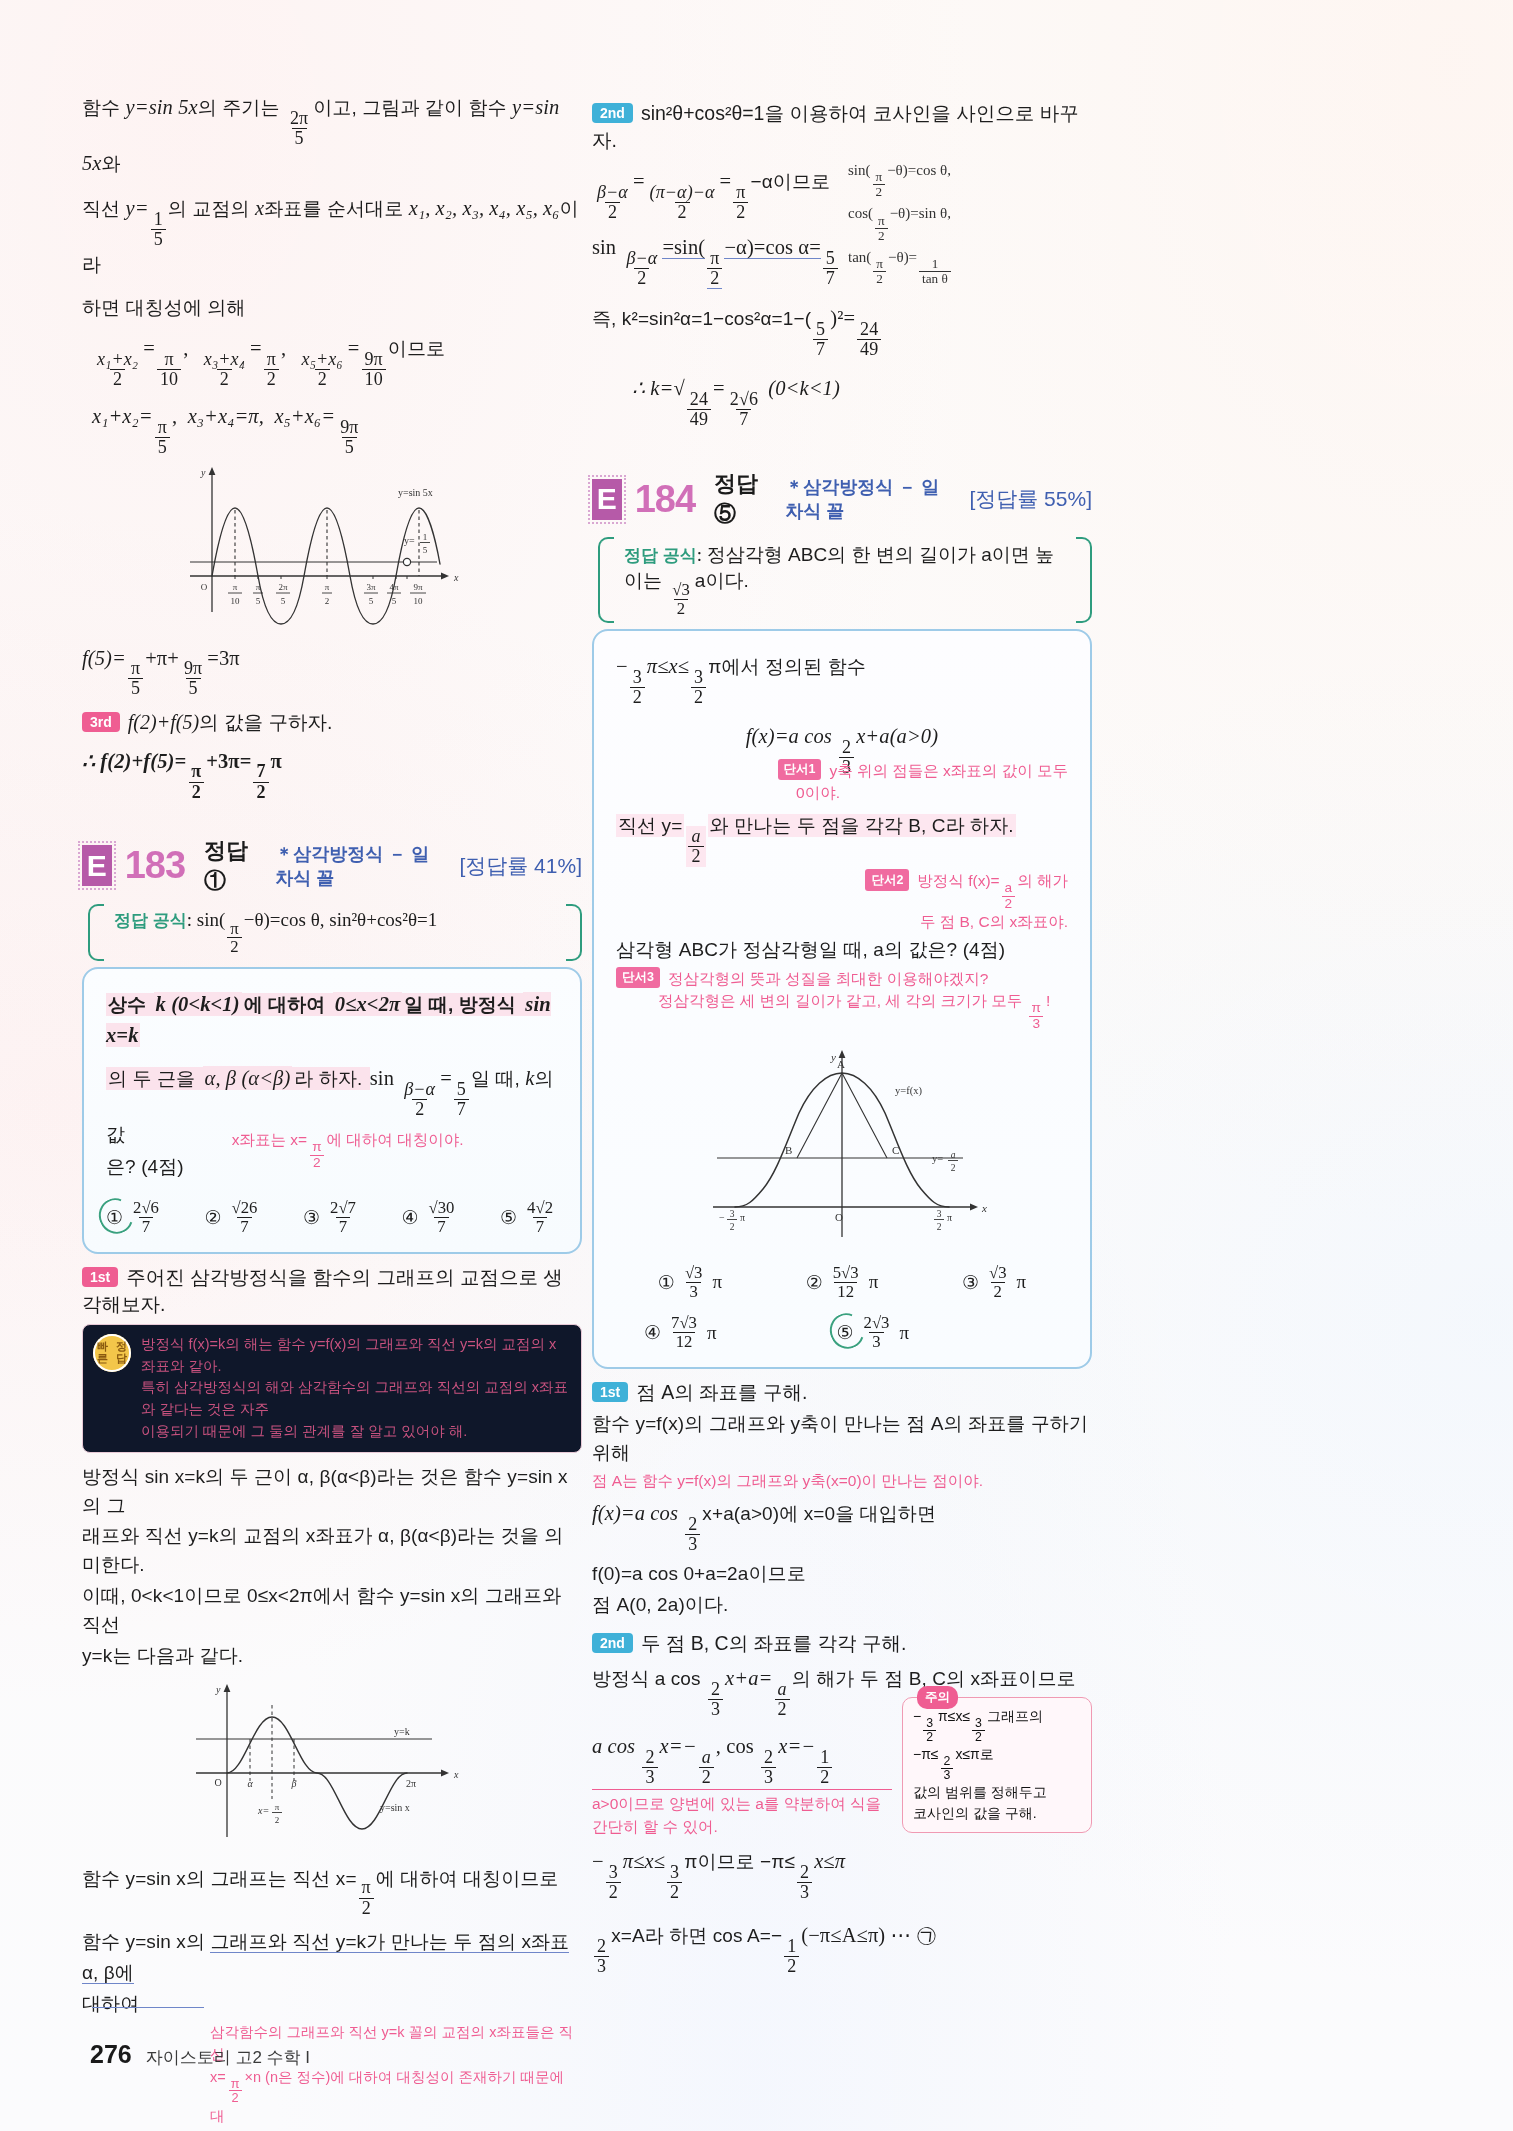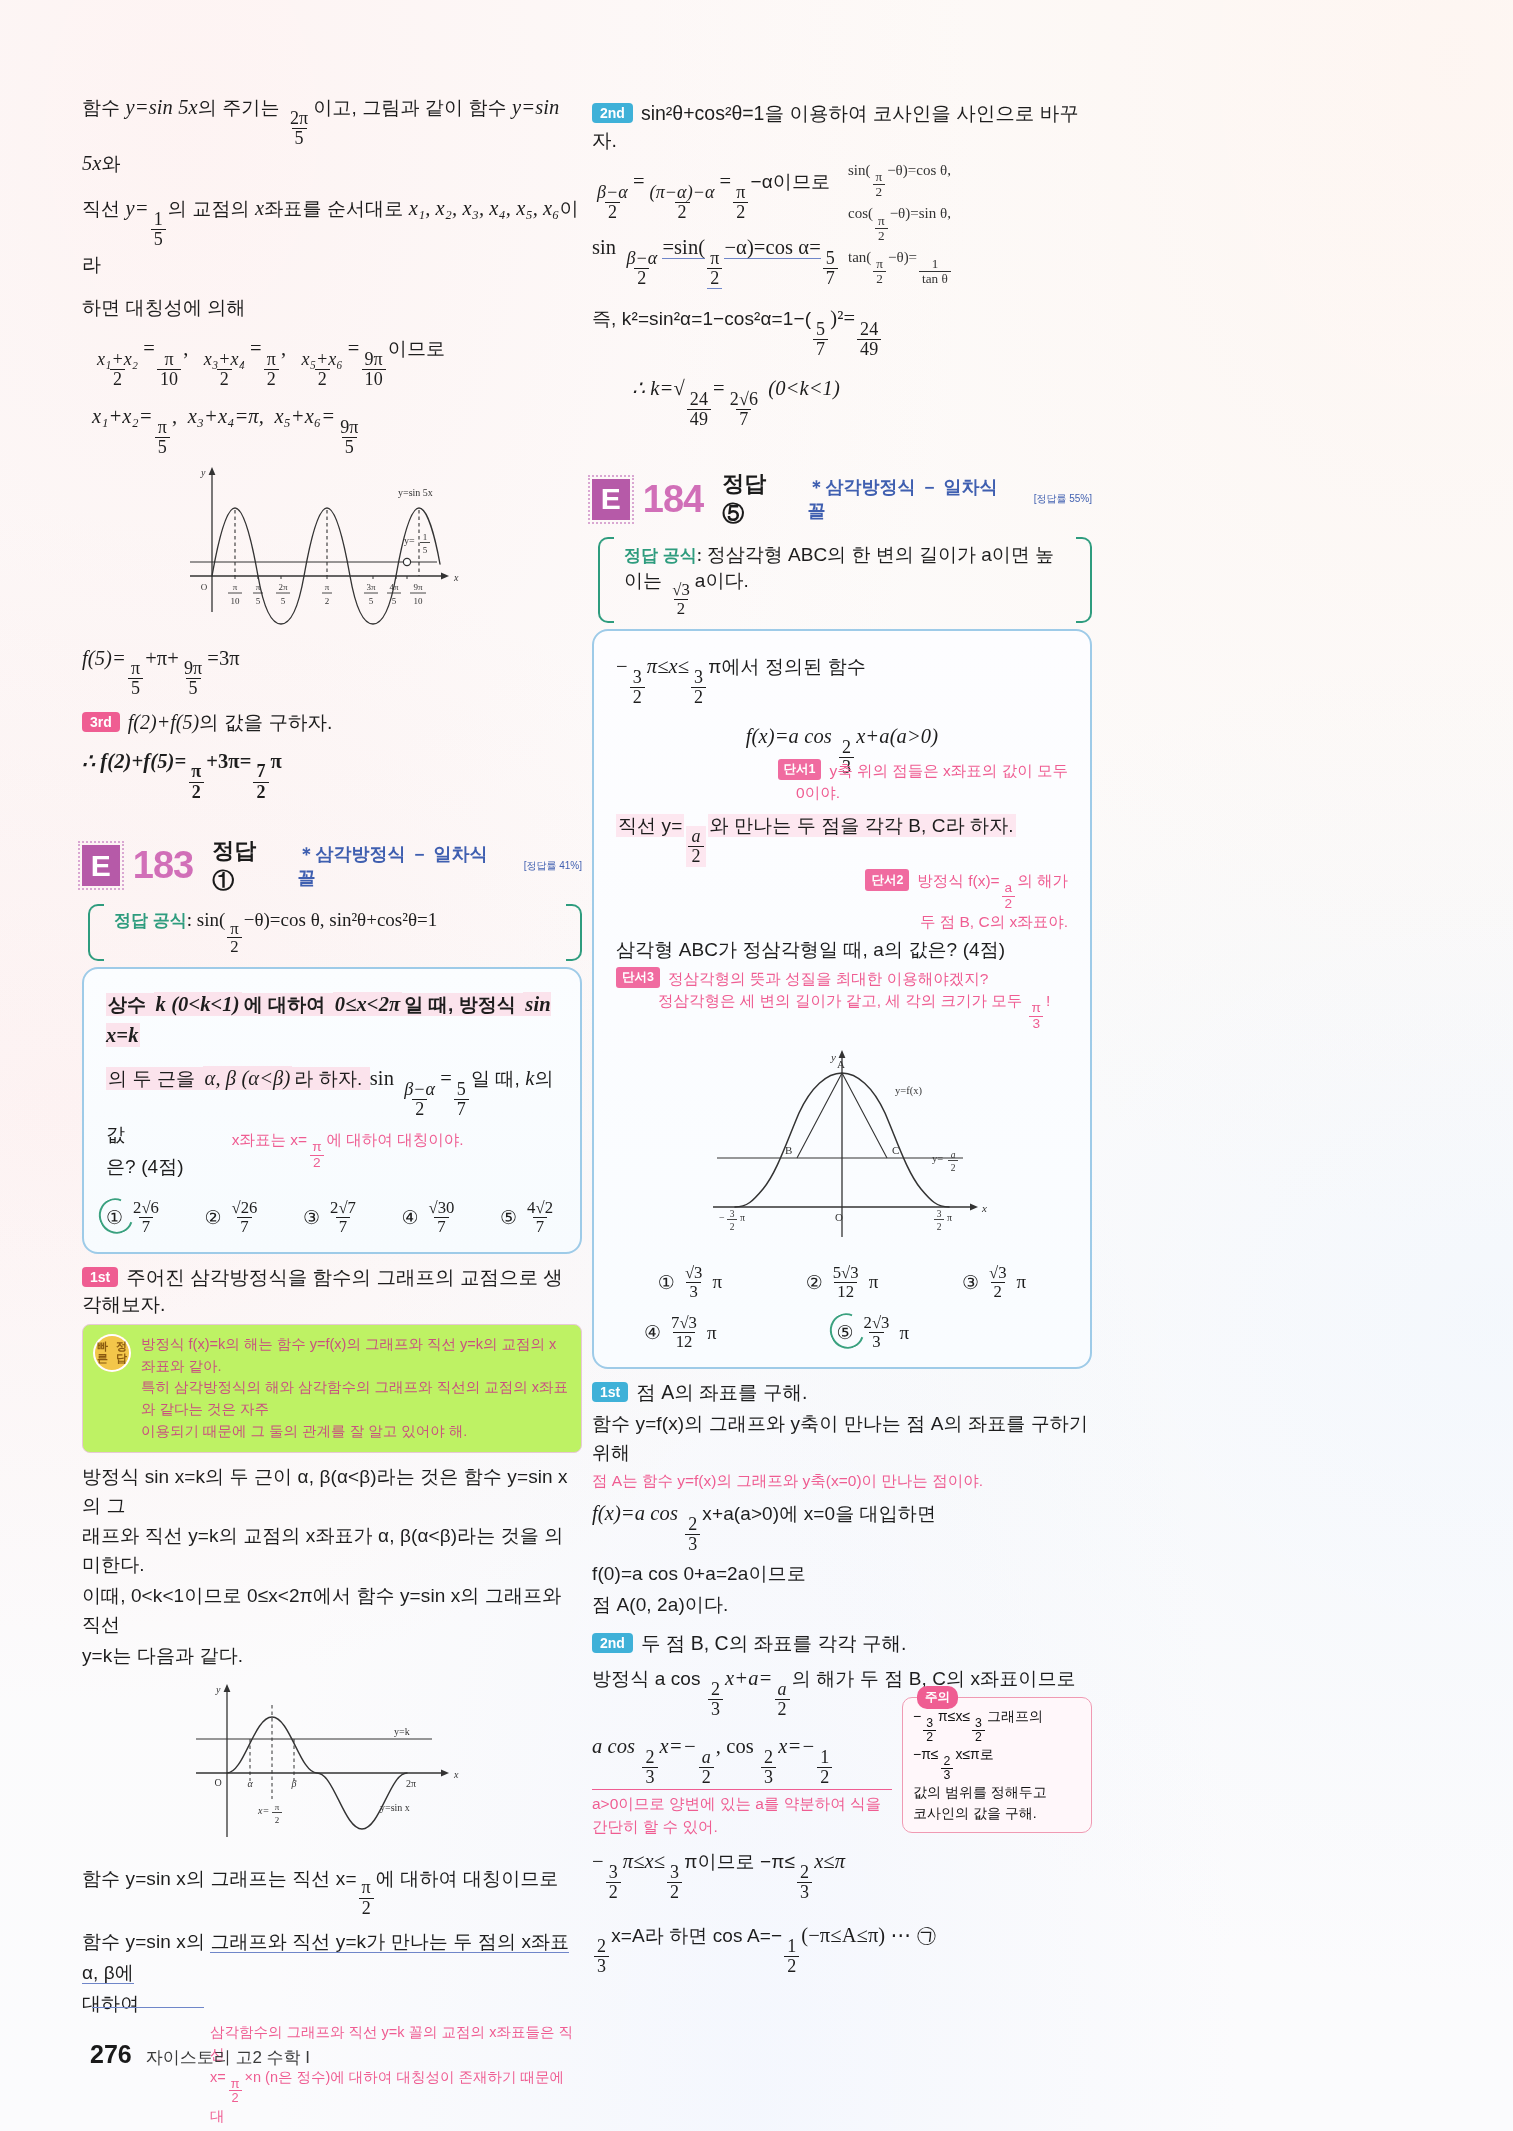--- a/index.html
+++ b/index.html
@@ -47,21 +47,21 @@
     width:41px;height:41px; background:#b65aa8; color:#fff;
     display:flex;align-items:center;justify-content:center;
     font-family:"Liberation Sans",sans-serif; font-weight:bold; font-size:30px;
     outline:2px dotted #d9a7d2; outline-offset:2px;
   }
   .qnum{ color:#d16fb8; font-family:"Liberation Sans",sans-serif;
          font-size:38px; font-weight:bold; letter-spacing:-1px; margin-left:4px;}
   .ansk{ font-family:"Liberation Sans",sans-serif; font-size:22px; font-weight:bold; color:#1a1a1a; margin-left:10px;}
   .topic{ color:#3f5fb0; font-family:"Liberation Sans",sans-serif; font-size:18px; margin-left:10px; font-weight:600;}
   .dots{ flex:1; border-bottom:2px dotted #9b9b9b; margin:0 6px; height:14px;}
-  .rate{ color:#3f5fb0; font-family:"Liberation Sans",sans-serif; font-size:10px; white-space:nowrap;}
+  .rate{ color:#3f5fb0; font-family:"Liberation Sans",sans-serif; font-size:21px; white-space:nowrap;}
 
   
   .formula-line{ position:relative; margin:10px 0 8px 6px; padding:3px 26px 3px 26px; font-size:19px;}
   .formula-line:before, .formula-line:after{
     content:""; position:absolute; top:-2px; bottom:-2px; width:14px;
     border:2.2px solid #2e9c7e; }
   .formula-line:before{ left:0; border-right:none; border-radius:10px 0 0 10px;}
   .formula-line:after{ right:0; border-left:none; border-radius:0 10px 10px 0;}
   .fkey{ color:#2e9c7e; font-family:"Liberation Sans",sans-serif; font-weight:bold; font-size:17px;}
 
@@ -96,21 +96,21 @@
 
   .steprow{ margin:10px 0 4px 0; font-size:20px;}
   .steprow .kor{ font-size:19.5px;}
 
   
   .note-pink{ color:#ef5d92; font-size:15.5px; line-height:1.45;
               font-family:"Liberation Sans",sans-serif; }
 
   
   .sealbox{ display:flex; gap:10px; align-items:flex-start;
-            border:1.6px solid #e7c9d6; background:#bef264; border-radius:8px;
+            border:1.6px solid #e7c9d6; background:#0f172a; border-radius:8px;
             padding:9px 11px 9px 10px; margin:6px 0 10px 0; }
   .seal{ flex:0 0 auto; width:38px;height:38px; border-radius:50%;
          background:#f3c64a; color:#8a5a10;
          font-family:"Liberation Sans",sans-serif; font-size:11px; font-weight:bold;
          display:flex;align-items:center;justify-content:center; text-align:center; line-height:1.05;
          box-shadow:0 0 0 2px #fff inset;}
   .sealtxt{ font-family:"Liberation Sans",sans-serif; font-size:14.5px; color:#c8527f; line-height:1.5;}
 
   
   .fig{ display:block; margin:6px auto 8px auto;}

